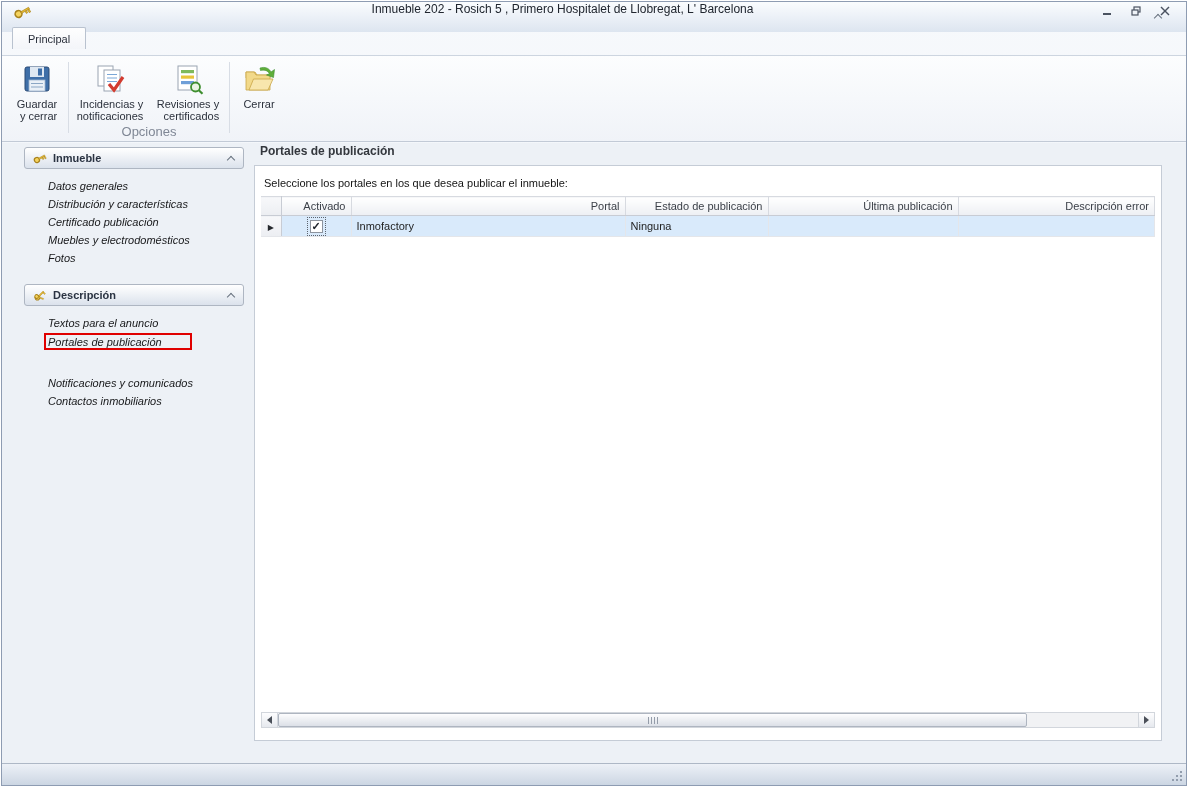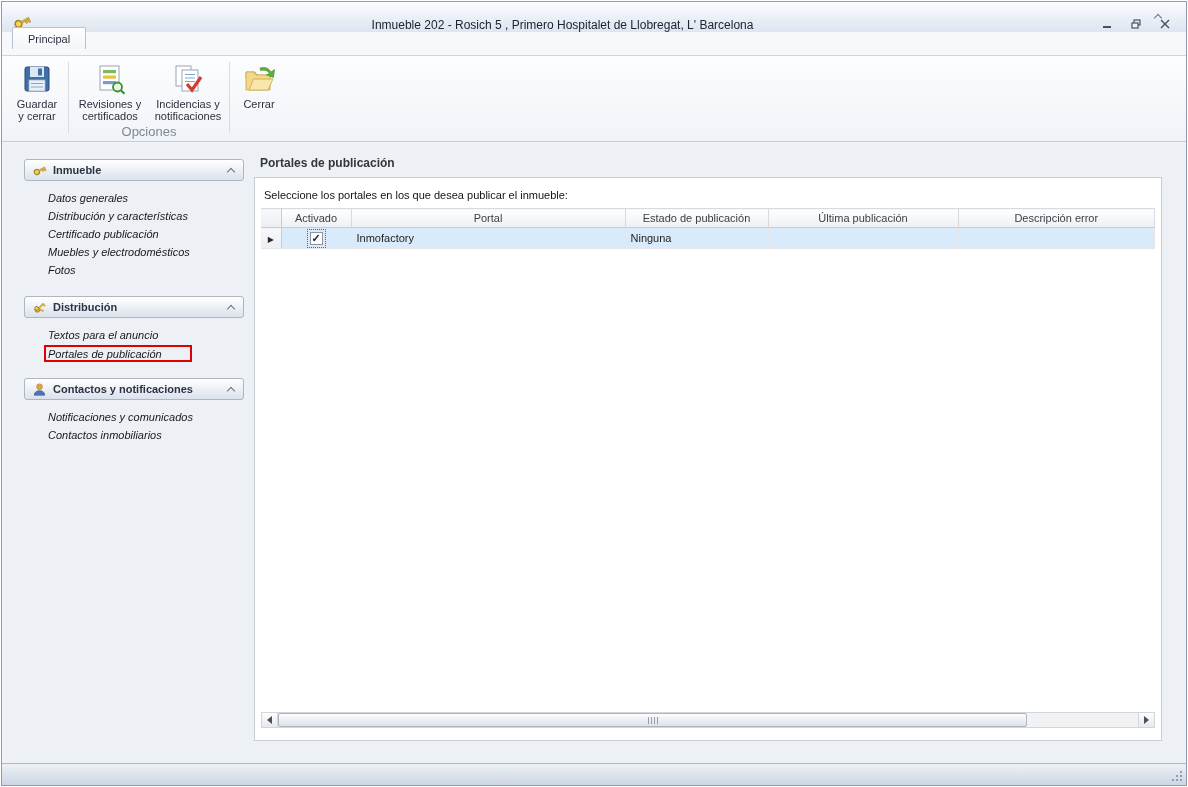--- a/index.html
+++ b/index.html
@@ -5,21 +5,21 @@
   * { box-sizing: border-box; margin: 0; padding: 0; }
   html,body { width:1188px; height:787px; }
   body { font-family:"Liberation Sans", sans-serif; font-size:11px; color:#1e1e1e; background:#fff; }
 
   .window { position:relative; width:1186px; height:785px; margin:1px;
     border:1px solid #8e9cb2; background:linear-gradient(#f7f9fc,#e4eaf3);
     overflow:hidden; }
 
   
   .titlebar { position:absolute; top:0; left:0; right:0; height:30px;
-    display:flex; align-items:flex-end; padding:0 8px;
+    display:flex; align-items:flex-start; padding:0 8px;
     background:linear-gradient(#fafcfe,#dde5f0); }
   .app-icon { width:20px; height:20px; margin-left:2px; }
   .title { flex:1; text-align:center; font-size:12px; color:#20262f; }
   .win-controls { display:flex; gap:2px; }
   .win-btn { width:27px; height:17px; display:flex; align-items:center; justify-content:center;
     border:1px solid transparent; border-radius:2px; cursor:pointer; }
   .win-btn svg { display:block; }
 
   
   .tabrow { position:absolute; top:24px; left:0; right:0; height:23px;
@@ -37,28 +37,28 @@
   .ribbon { position:absolute; top:53px; left:0; right:0; height:87px;
     background:linear-gradient(#fcfdfe,#f0f3f8);
     border-top:1px solid #cdd5e0; border-bottom:1px solid #c2cad6;
     display:flex; padding:3px 6px 0 6px; }
   .rb-group { display:flex; flex-direction:column; }
   .rb-buttons { display:flex; flex:1; }
   .rb-btn { display:flex; flex-direction:column; align-items:center; padding:3px 3px 0 3px;
     border:1px solid transparent; border-radius:2px; cursor:pointer; }
   .rb-icon { width:32px; height:32px; }
   .rb-icon svg { display:block; }
-  .rb-label { margin-top:3px; text-align:center; line-height:12px; color:#2b313c; }
+  .rb-label { margin-top:3px; text-align:right; line-height:12px; color:#2b313c; }
   .rb-caption { height:16px; text-align:center; color:#7f8795; font-size:13px; line-height:14px; }
   .rb-sep { width:1px; background:#d8dde5; margin:3px 2px 8px 2px; }
   .w58 { width:58px; } .w78 { width:78px; } .w54 { width:54px; }
 
   
   .content { position:absolute; top:141px; bottom:22px; left:0; right:0;
-    background:#edf1f6; padding:16px 24px 22px 22px; display:flex; }
+    background:#edf1f6; padding:4px 24px 22px 22px; display:flex; }
 
   
   .sidebar { width:220px; flex:none; }
   .group { margin-bottom:4px; }
   .group-header { height:22px; border:1px solid #aeb6c2; border-radius:3px;
     background:linear-gradient(#ffffff,#dbe2ec);
     display:flex; align-items:center; padding:0 7px; font-weight:bold; color:#2a3342;
     cursor:pointer; }
   .gh-icon { width:15px; height:15px; margin-right:6px; flex:none; }
   .gh-icon svg { display:block; }
@@ -70,21 +70,21 @@
 
   
   .main { flex:1; margin-left:10px; display:flex; flex-direction:column; min-width:0; }
   .main-title { font-size:12px; font-weight:bold; color:#33373d; margin:-3px 0 7px 6px; }
   .panel { flex:1; background:#fff; border:1px solid #c5ccd6; position:relative;
     padding:8px 6px 30px 6px; overflow:hidden; }
   .instruction { margin:3px 0 7px 3px; color:#141414; }
 
   
   table.grid { border-collapse:collapse; width:100%; table-layout:fixed; }
-  table.grid th { height:19px; font-weight:normal; text-align:center; padding:0 5px;
+  table.grid th { height:19px; font-weight:normal; text-align:right; padding:0 5px;
     background:linear-gradient(#ffffff,#edeff3);
     border-right:1px solid #d7dae0; border-bottom:1px solid #c8ccd4; border-top:1px solid #d7dae0;
     color:#3a3f47; overflow:hidden; white-space:nowrap; }
   table.grid th.ind-col, table.grid td.ind-col {
     background:linear-gradient(#f7f8fa,#eceef2); border-right:1px solid #c8ccd4; padding:0; text-align:center; }
   table.grid td { height:21px; padding:0 5px; border-right:1px solid #e4e6ea; border-bottom:1px solid #e4e6ea;
     overflow:hidden; white-space:nowrap; }
   tr.selected td { background:#d9eafb; }
   tr.selected td.ind-col { background:linear-gradient(#f7f8fa,#eceef2); }
   td.cb-cell { text-align:center; }
@@ -185,47 +185,47 @@
       <div class="rb-caption"></div>
     </div>
 
     <div class="rb-sep"></div>
 
     <div class="rb-group">
       <div class="rb-buttons">
         <div class="rb-btn w78">
           <span class="rb-icon">
             <svg viewBox="0 0 32 32" width="32" height="32">
+              <rect x="4" y="3" width="15" height="20" fill="#fff" stroke="#9aa4b2"></rect>
+              <rect x="10" y="7" width="16" height="21" fill="#fff" stroke="#9aa4b2"></rect>
+              <line x1="13" y1="11.5" x2="23" y2="11.5" stroke="#7ba7d7"></line>
+              <line x1="13" y1="15" x2="23" y2="15" stroke="#7ba7d7"></line>
+              <line x1="13" y1="18.5" x2="23" y2="18.5" stroke="#7ba7d7"></line>
+              <path d="M15 21l5 6 9-13" stroke="#d23b2f" stroke-width="3.2" fill="none"></path>
+            </svg>
+          </span>
+          <span class="rb-label">
+            <span style="display:block">Incidencias y</span>
+            <span style="display:block">notificaciones</span>
+          </span>
+        </div>
+        <div class="rb-btn w78">
+          <span class="rb-icon">
+            <svg viewBox="0 0 32 32" width="32" height="32">
               <rect x="6" y="3" width="19" height="24" fill="#fff" stroke="#9aa4b2"></rect>
               <rect x="9" y="7" width="13" height="3.2" fill="#7fb95c"></rect>
               <rect x="9" y="12.5" width="13" height="3.2" fill="#e8c43a"></rect>
               <rect x="9" y="18" width="13" height="3.2" fill="#6f9fd8"></rect>
               <circle cx="23.5" cy="24" r="4.5" fill="#eaf4e4" stroke="#3e8e2f" stroke-width="1.8"></circle>
               <line x1="26.8" y1="27.2" x2="30.5" y2="30.8" stroke="#3e8e2f" stroke-width="2.2"></line>
             </svg>
           </span>
           <span class="rb-label">
             <span style="display:block">Revisiones y</span>
             <span style="display:block">certificados</span>
-          </span>
-        </div>
-        <div class="rb-btn w78">
-          <span class="rb-icon">
-            <svg viewBox="0 0 32 32" width="32" height="32">
-              <rect x="4" y="3" width="15" height="20" fill="#fff" stroke="#9aa4b2"></rect>
-              <rect x="10" y="7" width="16" height="21" fill="#fff" stroke="#9aa4b2"></rect>
-              <line x1="13" y1="11.5" x2="23" y2="11.5" stroke="#7ba7d7"></line>
-              <line x1="13" y1="15" x2="23" y2="15" stroke="#7ba7d7"></line>
-              <line x1="13" y1="18.5" x2="23" y2="18.5" stroke="#7ba7d7"></line>
-              <path d="M15 21l5 6 9-13" stroke="#d23b2f" stroke-width="3.2" fill="none"></path>
-            </svg>
-          </span>
-          <span class="rb-label">
-            <span style="display:block">Incidencias y</span>
-            <span style="display:block">notificaciones</span>
           </span>
         </div>
       </div>
       <div class="rb-caption">Opciones</div>
     </div>
 
     <div class="rb-sep"></div>
 
     <div class="rb-group">
       <div class="rb-buttons">
@@ -285,44 +285,32 @@
                 <circle cx="4.8" cy="8" r="2.5" fill="#f5d35e" stroke="#a8821c" stroke-width="1.2"></circle>
                 <rect x="7" y="7.4" width="7" height="1.4" fill="#e9bd31" stroke="#a8821c" stroke-width="0.5"></rect>
                 <rect x="12.6" y="8.6" width="1.2" height="2.4" fill="#e9bd31" stroke="#a8821c" stroke-width="0.5"></rect>
               </g>
               <g transform="rotate(20 8 8)">
                 <circle cx="5.5" cy="10" r="2" fill="#f5d35e" stroke="#a8821c" stroke-width="1"></circle>
                 <rect x="7.2" y="9.5" width="6" height="1.2" fill="#e9bd31" stroke="#a8821c" stroke-width="0.4"></rect>
               </g>
             </svg>
           </span>
-          <span>Distribución</span>
+          <span>Descripción</span>
           <span class="gh-chev">
               <span class="chev-up"></span>
             </span>
         </div>
         <div class="group-items">
           <div class="side-item">Textos para el anuncio</div>
           <div class="side-item annotated">Portales de publicación</div>
         </div>
       </div>
 
       <div class="group">
-        <div class="group-header">
-          <span class="gh-icon">
-            <svg viewBox="0 0 16 16" width="15" height="15">
-              <circle cx="8" cy="5" r="3" fill="#e8a33d" stroke="#b5762a" stroke-width="0.7"></circle>
-              <path d="M2.5 14c0-3.2 2.5-4.8 5.5-4.8s5.5 1.6 5.5 4.8z" fill="#4a76b8" stroke="#33568c" stroke-width="0.7"></path>
-            </svg>
-          </span>
-          <span>Contactos y notificaciones</span>
-          <span class="gh-chev">
-              <span class="chev-up"></span>
-            </span>
-        </div>
         <div class="group-items">
           <div class="side-item">Notificaciones y comunicados</div>
           <div class="side-item">Contactos inmobiliarios</div>
         </div>
       </div>
     </div>
 
     <div class="main">
       <div class="main-title">Portales de publicación</div>
       <div class="panel">

